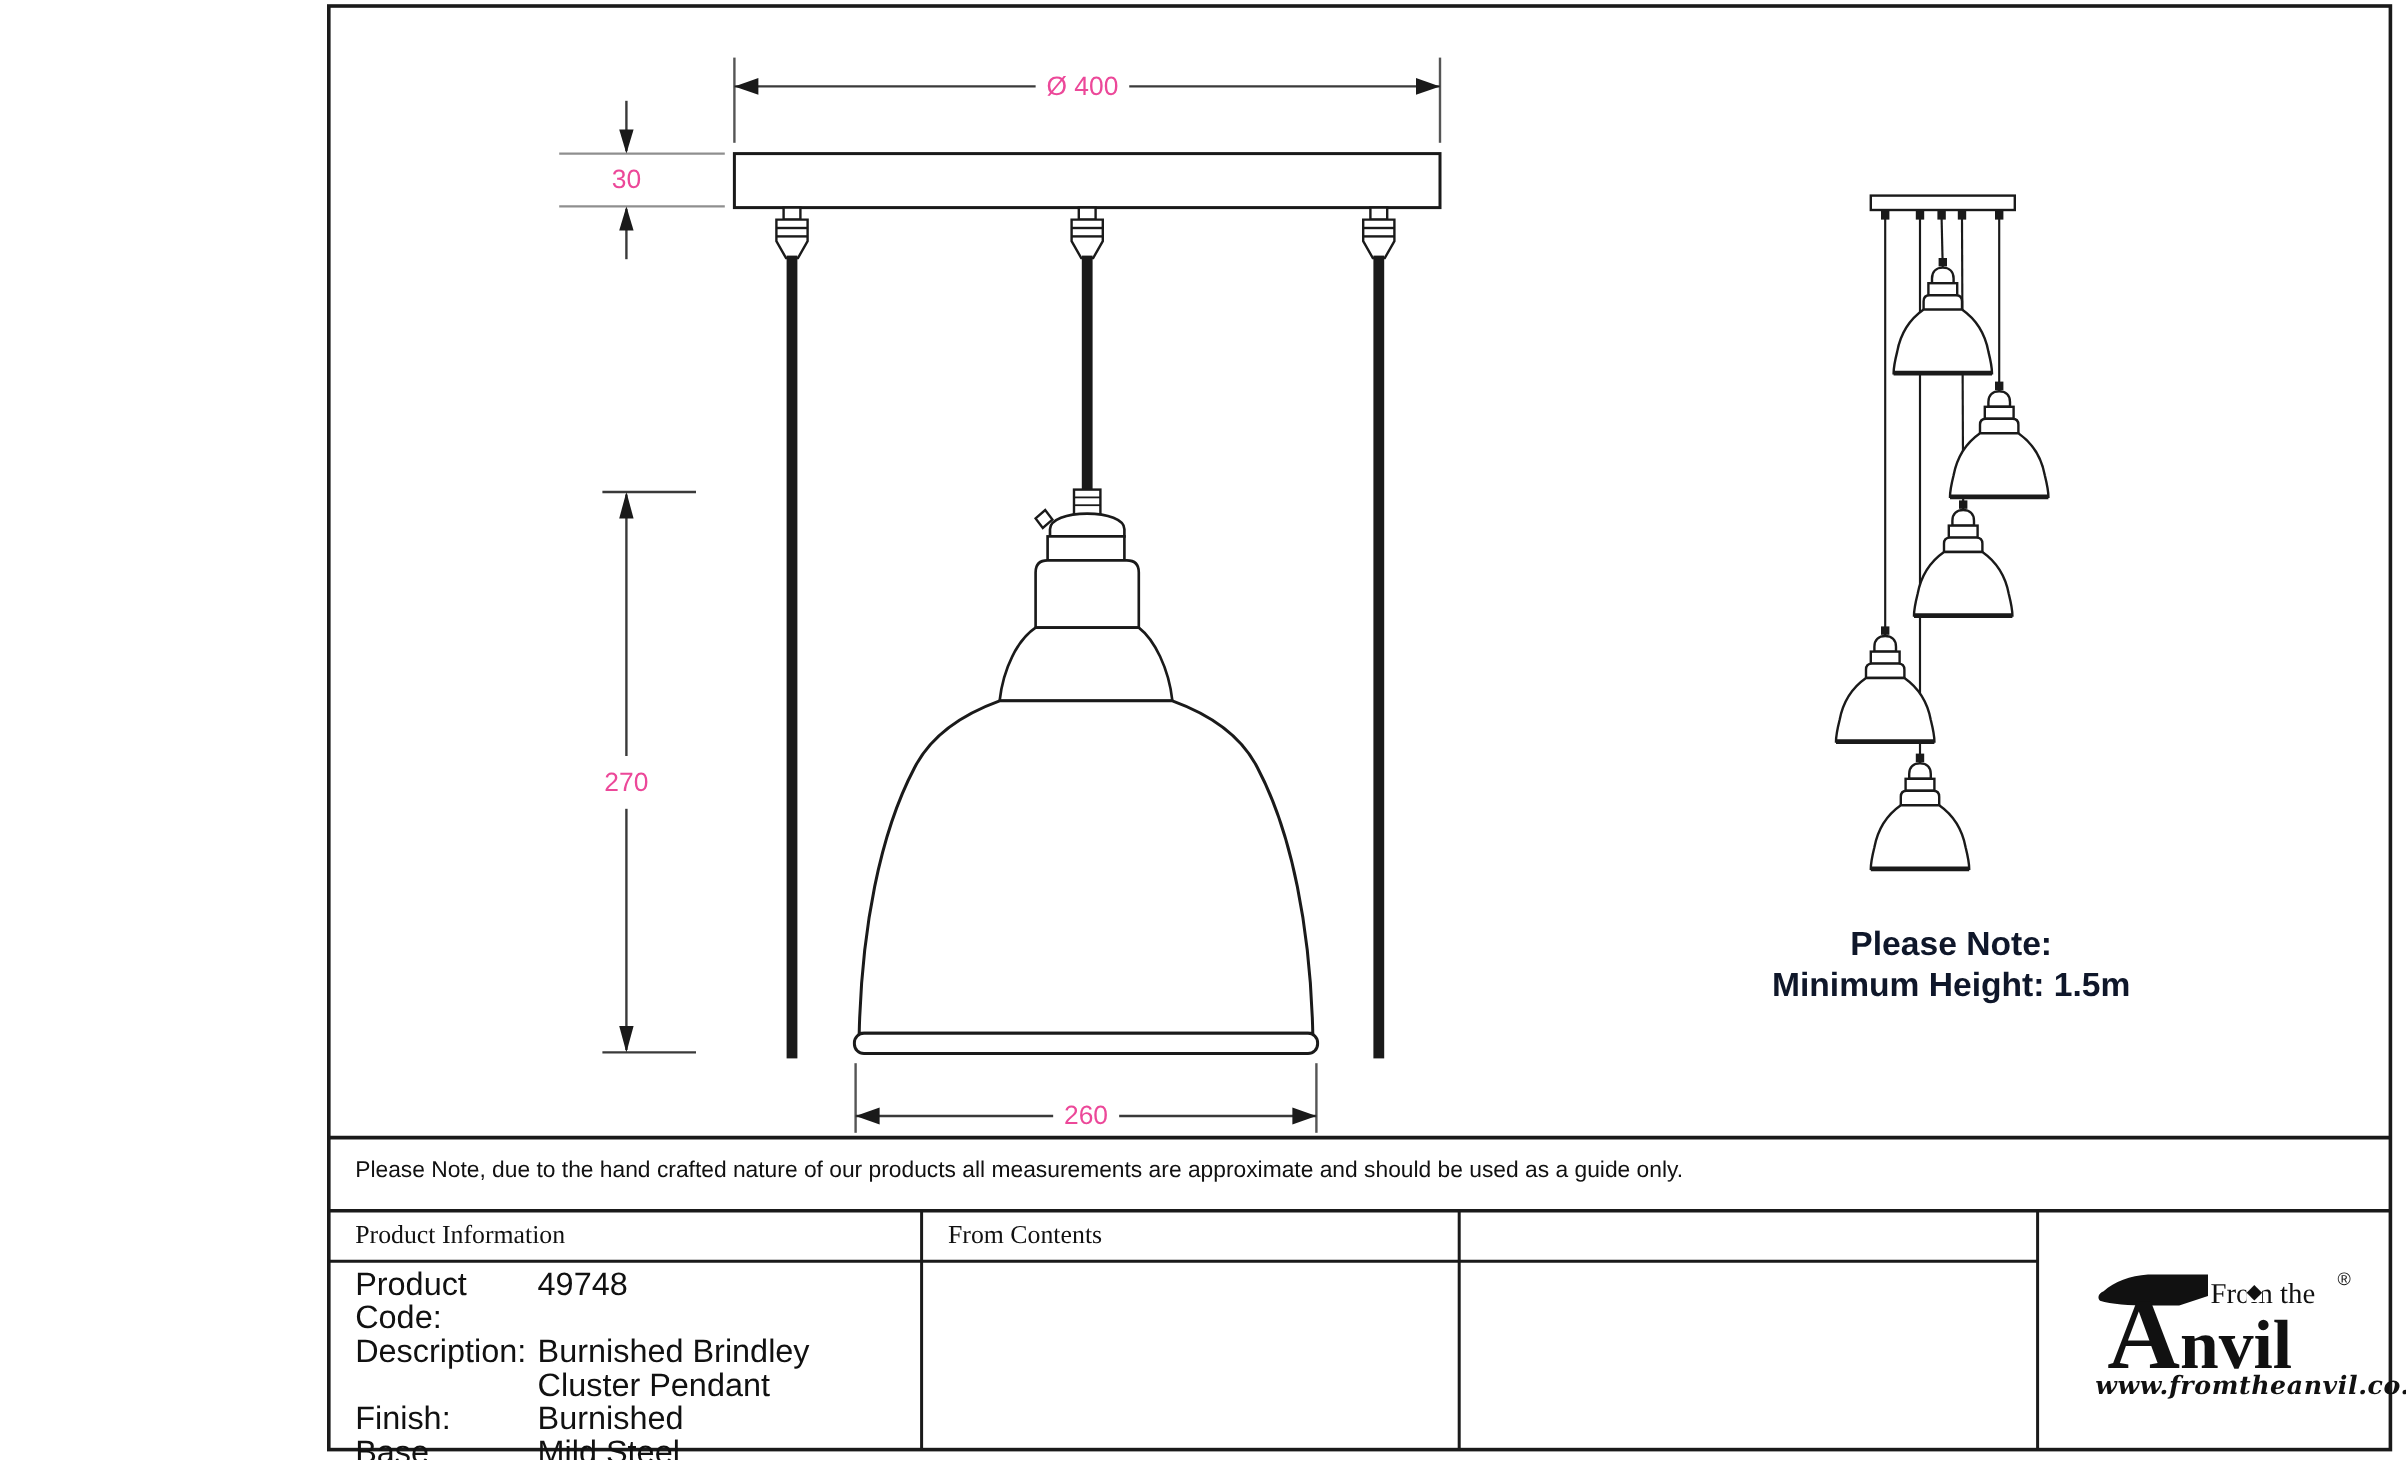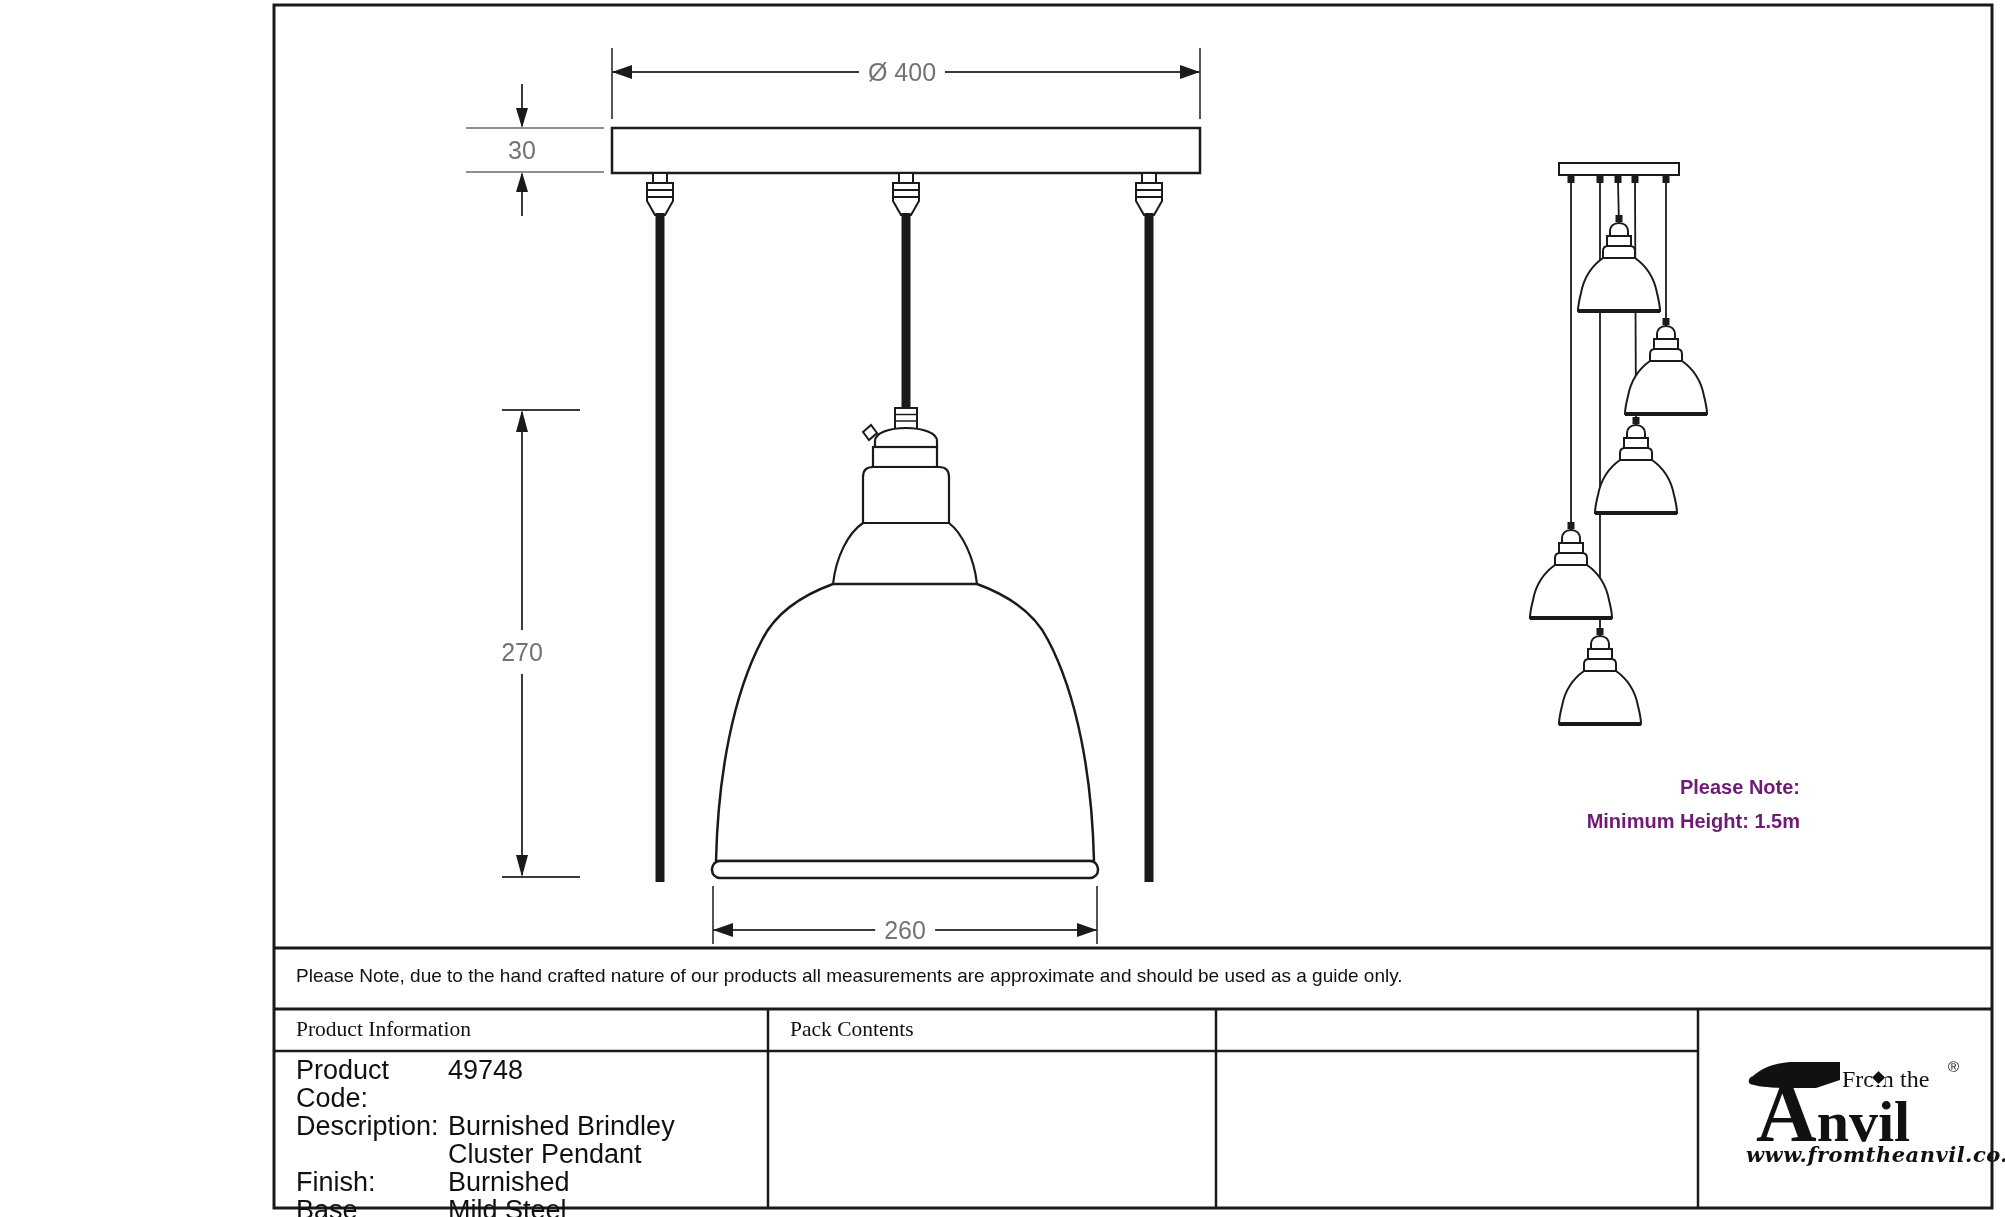--- a/index.html
+++ b/index.html
@@ -1,22 +1,22 @@
 <!DOCTYPE html>
 <html><head>
 <meta charset="utf-8">
 <style>
   html,body{margin:0;padding:0;background:#fff;}
   #sheet{position:relative;width:2005px;height:1217px;background:#fff;overflow:hidden;
          font-family:"Liberation Sans",sans-serif;color:#111;}
   #lineart{position:absolute;left:0;top:0;width:2005px;height:1217px;}
   .dim-label{position:absolute;transform:translate(-50%,-50%);background:#fff;padding:0 9px;
-             font-size:25px;color:#737373;white-space:nowrap;text-align:center;}
-  .note-block{position:absolute;left:1452px;top:770px;width:348px;text-align:right;
-              font-size:20px;line-height:34px;font-weight:600;color:#701a75;}
+             font-size:22px;color:#ec4899;white-space:nowrap;text-align:center;}
+  .note-block{position:absolute;left:1452px;top:770px;width:348px;text-align:center;
+              font-size:28px;line-height:34px;font-weight:600;color:#0f172a;}
   .footnote{position:absolute;left:296px;top:965px;font-size:19px;color:#111;white-space:nowrap;}
   .col-header{position:absolute;top:1017px;font-size:21.5px;color:#111;white-space:nowrap;font-family:Liberation Serif, serif;}
   .info-col{position:absolute;left:296px;top:1056px;}
   .prow{display:flex;line-height:28px;font-size:27px;}
   .plabel{width:152px;}
   .pvalue{white-space:nowrap;}
   .pack-col{position:absolute;left:790px;top:1056px;}
   .pack-item{line-height:28px;font-size:21.5px;white-space:nowrap;}
   .pack-item.gap{margin-top:28px;}
   .logo-tagline{position:absolute;left:1842px;top:1066px;font-family:"Liberation Serif",serif;
@@ -154,21 +154,21 @@
   <div class="dim-label" style="left:905px;top:930px;">260</div>
 
   <div class="note-block">
     <div>Please Note:</div>
     <div>Minimum Height: 1.5m</div>
   </div>
 
   <div class="footnote">Please Note, due to the hand crafted nature of our products all measurements are approximate and should be used as a guide only.</div>
 
   <div class="col-header" style="left:296px;">Product Information</div>
-  <div class="col-header" style="left:790px;">Pack Contents</div>
+  <div class="col-header" style="left:790px;">From Contents</div>
 
   <div class="info-col">
     <div class="prow">
       <span class="plabel">Product Code:</span>
       <span class="pvalue">49748</span>
     </div>
     <div class="prow">
       <span class="plabel">Description:</span>
       <span class="pvalue">Burnished Brindley</span>
     </div>

